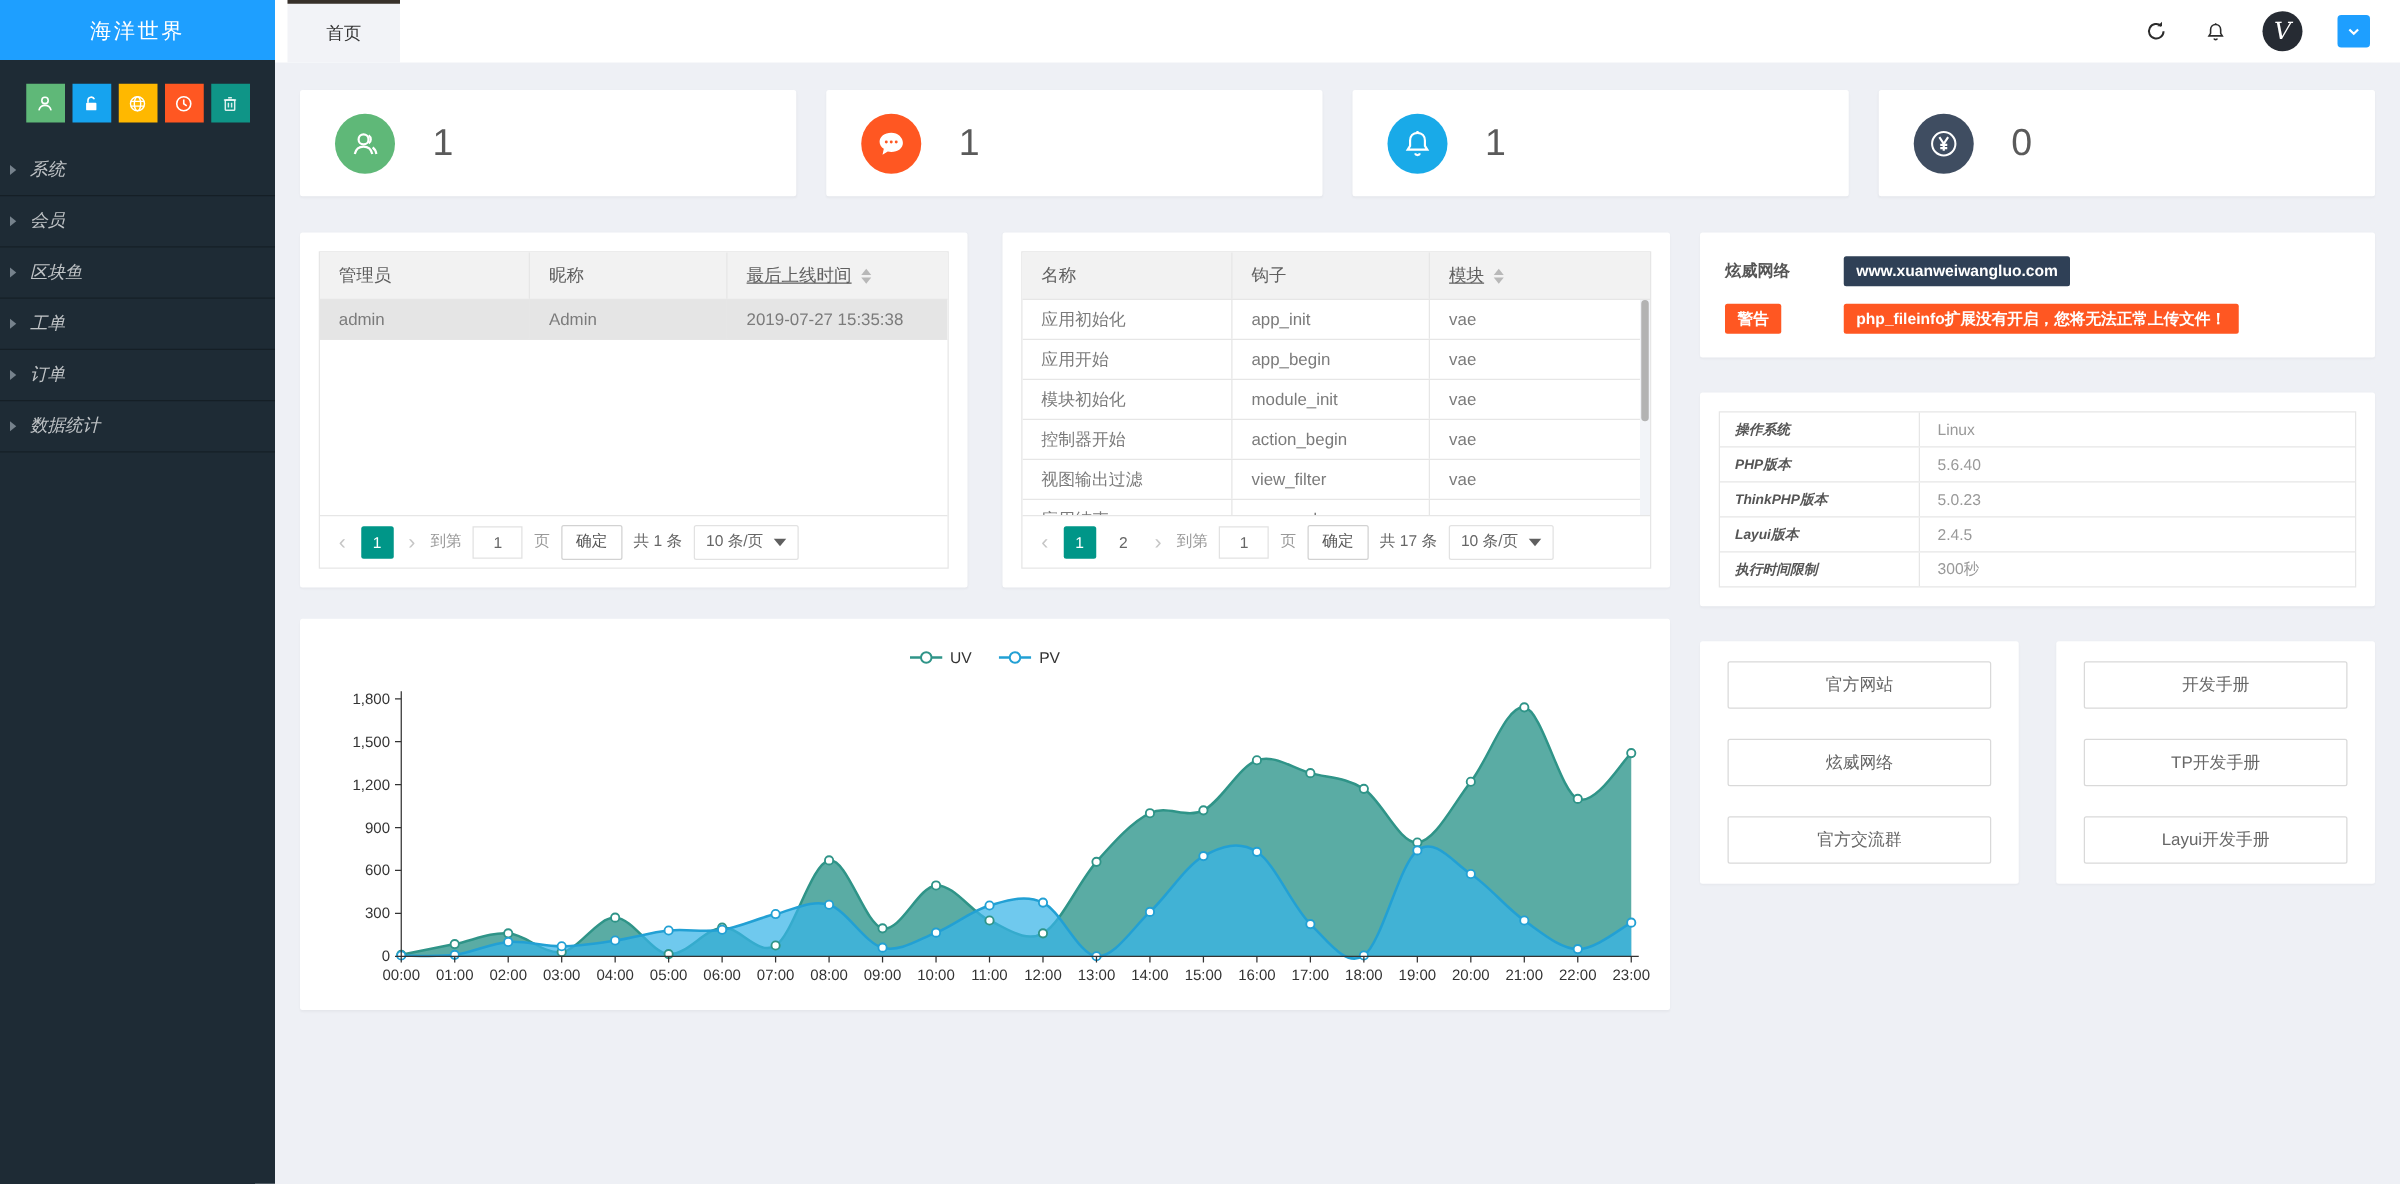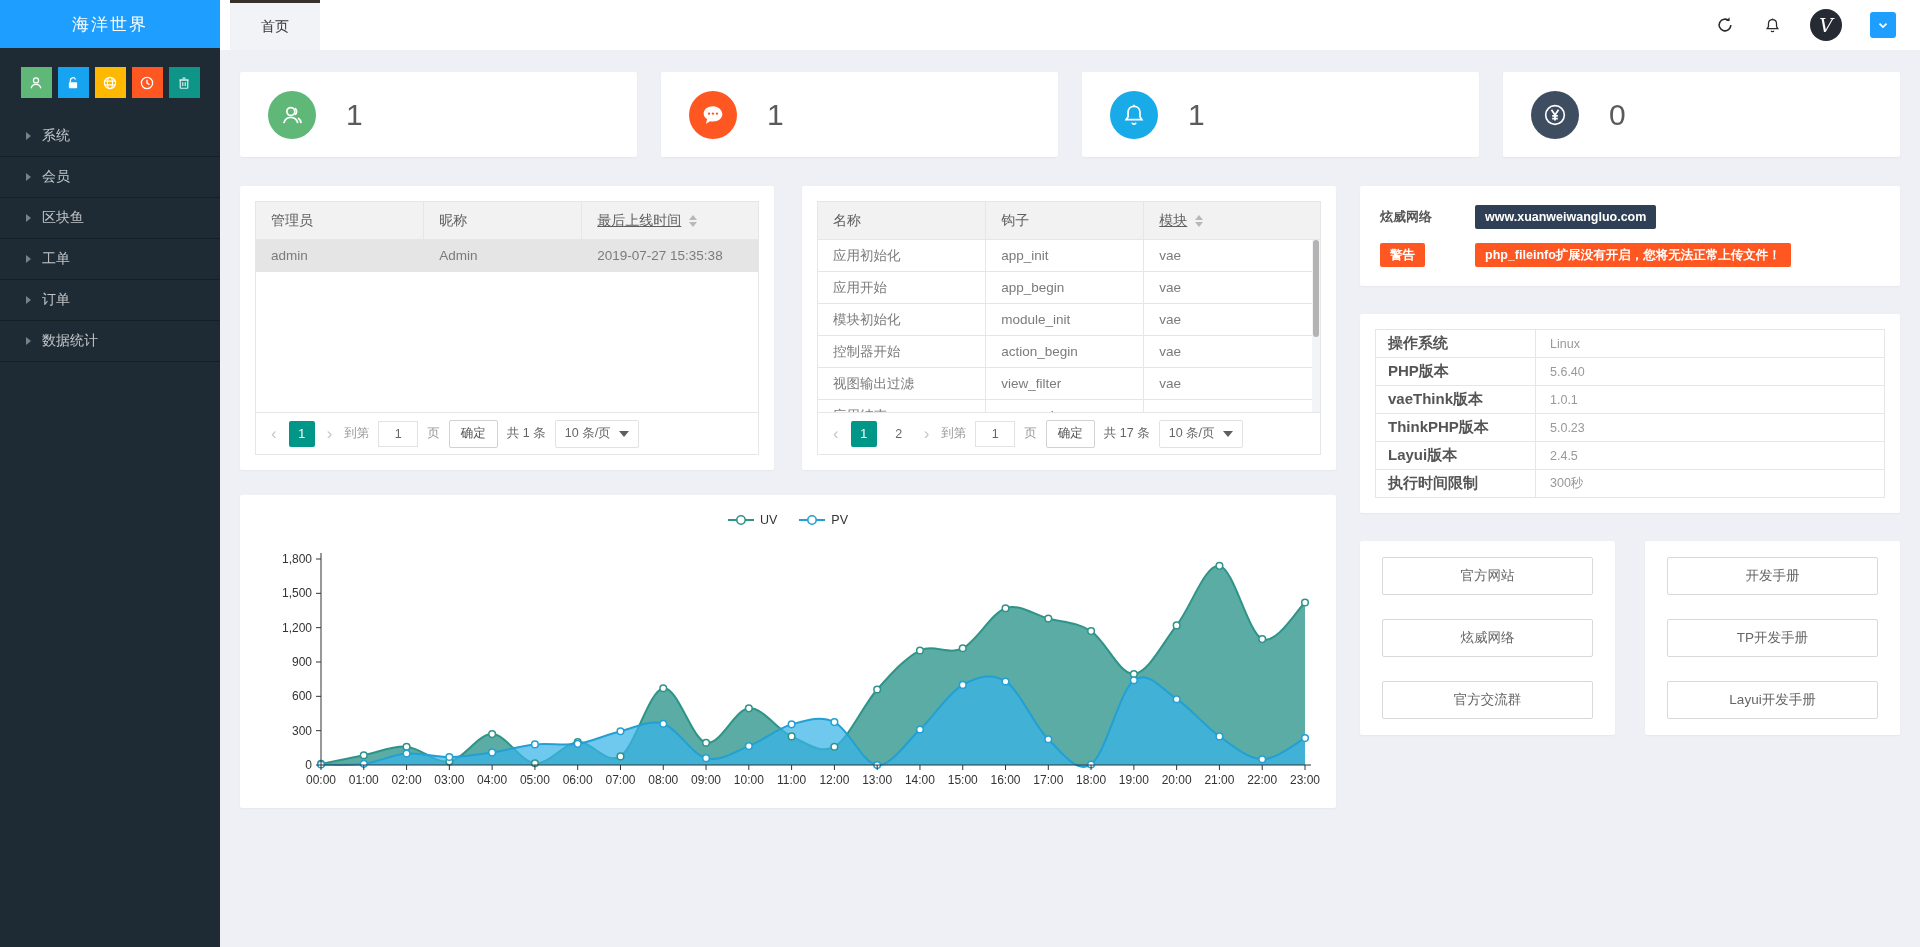--- a/index.html
+++ b/index.html
@@ -8,22 +8,22 @@
 
   
   .sidebar { position:absolute; left:0; top:0; width:220px; height:947px; background:#1e2b35; }
   .logo { height:48px; background:#1E9FFF; color:#fff; font-size:17px; display:flex;
     align-items:center; justify-content:center; letter-spacing:2px; }
   .quick-row { display:flex; justify-content:center; gap:6px; padding:19px 0 18px 0; }
   .qbtn { width:31px; height:31px; display:flex; align-items:center; justify-content:center; cursor:pointer; }
   .qbtn svg { width:18px; height:18px; }
   .q-user{background:#5FB878;} .q-lock{background:#16a3ef;} .q-globe{background:#FFB800;}
   .q-clock{background:#FF5722;} .q-trash{background:#0f9587;}
-  .menu-item { height:41px; display:flex; align-items:center; padding-left:26px;
-    color:rgba(255,255,255,.72); font-size:14px; border-bottom:1px solid rgba(0,0,0,.28); cursor:pointer; }
+  .menu-item { height:41px; display:flex; align-items:center; padding-left:8px;
+    color:rgba(255,255,255,.72); font-size:14px; border-bottom:1px solid rgba(0,0,0,.28); cursor:pointer;font-style:italic; }
   .menu-item:first-of-type{ border-top:1px solid rgba(0,0,0,.28); }
   .caret { width:0; height:0; border-left:5px solid #76828c; border-top:4px solid transparent;
     border-bottom:4px solid transparent; margin-right:11px; }
 
   
   .header { position:absolute; left:220px; top:0; right:0; height:50px; background:#fff; }
   .tab { position:absolute; left:10px; top:0; width:90px; height:50px; background:#f2f3f7;
     border-top:3px solid #37302a; display:flex; align-items:center; justify-content:center;
     font-size:14px; color:#333; cursor:pointer; }
   .hicons { position:absolute; right:24px; top:0; height:50px; display:flex; align-items:center; gap:28px; }
@@ -78,42 +78,42 @@
   .pg-input { width:40px; height:26px; border:1px solid #e2e2e2; text-align:center; color:#666;
     font-size:12.5px; font-family:inherit; }
   .pg-btn { height:28px; padding:0 11px; border:1px solid #d2d2d2; background:#fff; border-radius:2px;
     color:#555; font-size:12.5px; cursor:pointer; font-family:inherit; }
   .pg-sel { height:28px; border:1px solid #e2e2e2; border-radius:2px; display:flex; align-items:center;
     padding:0 9px; gap:8px; cursor:pointer; }
   .pg-sel i { width:0; height:0; border-left:5px solid transparent; border-right:5px solid transparent;
     border-top:6px solid #5f5f5f; }
 
   .chart-card { margin-top:25px; height:313px; padding:12px 15px 6px 15px; }
-  .legend { height:26px; display:flex; align-items:center; justify-content:center; gap:22px;
+  .legend { height:26px; display:flex; align-items:flex-end; justify-content:center; gap:22px;
     font-size:12.5px; color:#333; }
   .legend-item { display:flex; align-items:center; gap:6px; cursor:pointer; }
   svg text { font-family:"Liberation Sans", sans-serif; }
 
   
   .info-card { padding:19px 20px; }
   .info-row { display:flex; align-items:center; margin-bottom:14px; }
   .info-row:last-child{ margin-bottom:0; }
   .info-label { width:95px; font-size:13px; color:#555; font-weight:bold; flex:none; }
   .badge { display:inline-flex; align-items:center; height:24px; padding:0 10px; border-radius:2px;
     color:#fff; font-size:12.5px; font-weight:bold; }
   .b-navy { background:#2F4056; }
   .b-orange { background:#FF5722; }
   .warn-badge { margin-right:0; }
 
   .sys-card { margin-top:28px; padding:15px; }
   .sys-table { border:1px solid #e6e6e6; }
   .sys-row { display:flex; border-bottom:1px solid #e6e6e6; }
   .sys-row:last-child{ border-bottom:none; }
-  .sys-k { width:160px; flex:none; padding:6px 12px; font-size:15px; font-weight:bold; color:#555;
-    border-right:1px solid #e6e6e6; display:flex; align-items:center; height:27px; }
+  .sys-k { width:160px; flex:none; padding:6px 12px; font-size:11px; font-weight:bold; color:#555;
+    border-right:1px solid #e6e6e6; display:flex; align-items:center; height:27px;font-style:italic; }
   .sys-v { padding:6px 14px; font-size:12.5px; color:#999; display:flex; align-items:center; height:27px; }
 
   .btn-row { margin-top:28px; display:flex; gap:30px; }
   .btn-card { flex:1; padding:16px 22px; }
   .link-btn { display:flex; align-items:center; justify-content:center; width:100%; height:38px;
     margin-bottom:24px; border:1px solid #d9d9d9; background:#fff; border-radius:2px; color:#666;
     font-size:13.5px; cursor:pointer; font-family:inherit; }
   .link-btn:last-child{ margin-bottom:0; }
 </style>
 </head>
@@ -527,24 +527,20 @@
         <div class="sys-table">
           <div class="sys-row">
             <div class="sys-k">操作系统</div>
             <div class="sys-v">Linux</div>
           </div>
           <div class="sys-row">
             <div class="sys-k">PHP版本</div>
             <div class="sys-v">5.6.40</div>
           </div>
           <div class="sys-row">
-            <div class="sys-k">vaeThink版本</div>
-            <div class="sys-v">1.0.1</div>
-          </div>
-          <div class="sys-row">
             <div class="sys-k">ThinkPHP版本</div>
             <div class="sys-v">5.0.23</div>
           </div>
           <div class="sys-row">
             <div class="sys-k">Layui版本</div>
             <div class="sys-v">2.4.5</div>
           </div>
           <div class="sys-row">
             <div class="sys-k">执行时间限制</div>
             <div class="sys-v">300秒</div>

